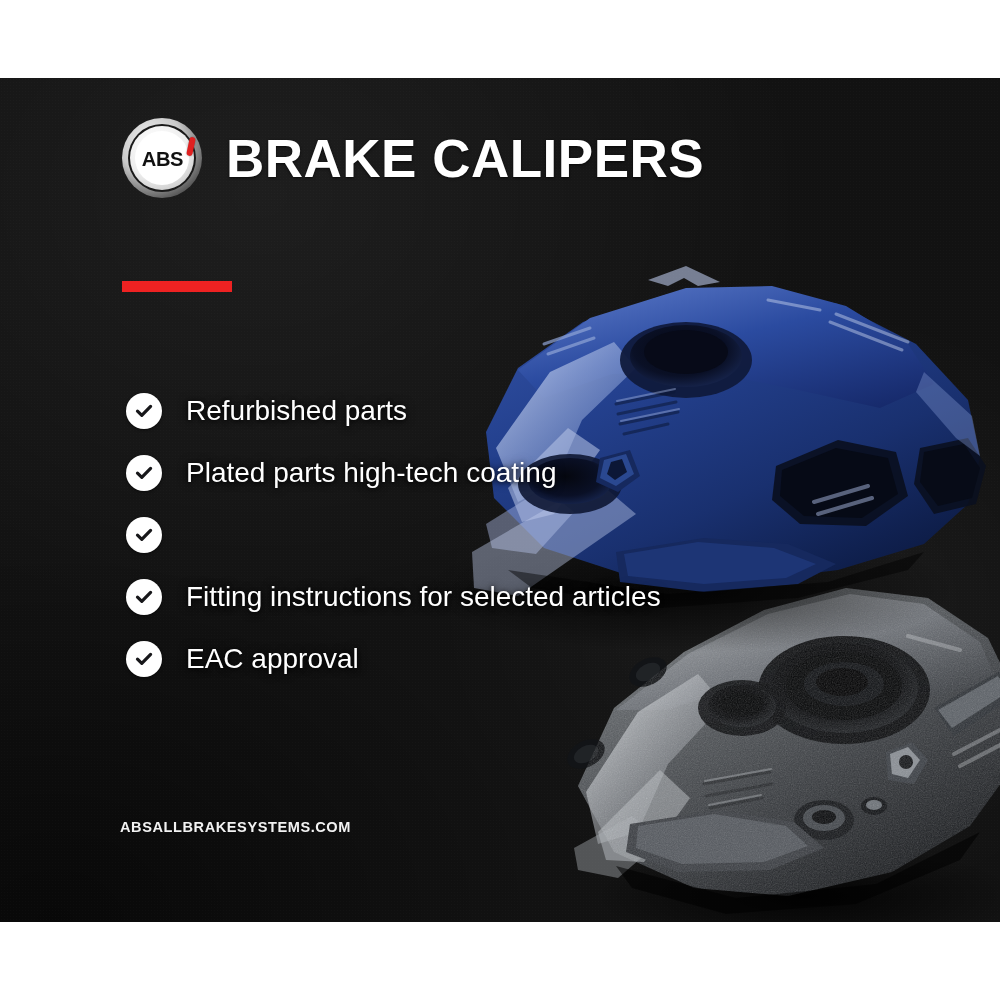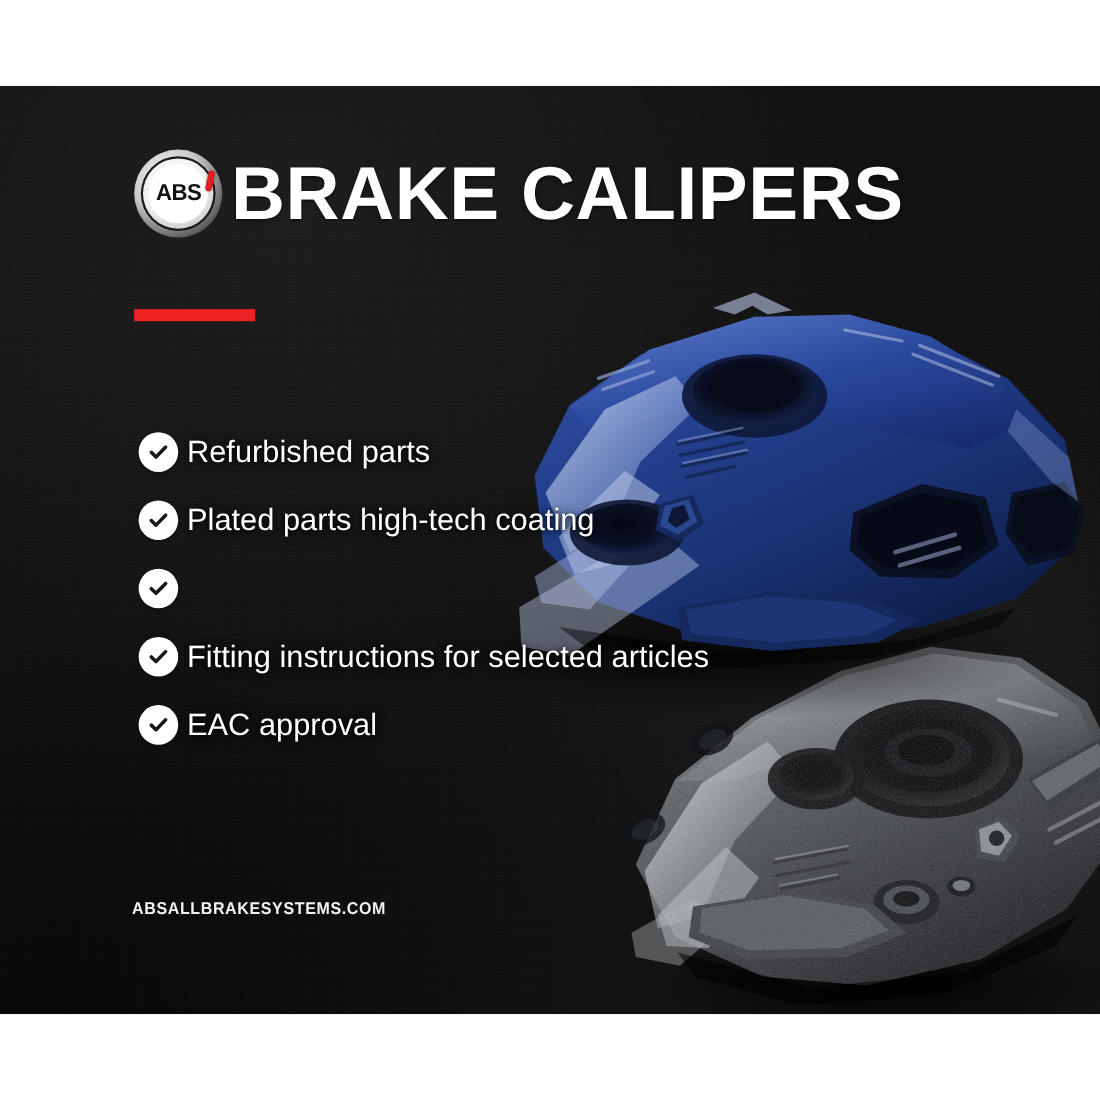--- a/index.html
+++ b/index.html
@@ -63,21 +63,21 @@
     pointer-events: none;
   }
 
   
   #header {
     position: absolute;
     left: 122px;
     top: 96px;
     display: flex;
     align-items: center;
-    gap: 8px;
+    gap: 24px;
     z-index: 30;
   }
   #logo {
     position: relative;
     width: 80px;
     height: 80px;
     flex: 0 0 80px;
   }
   #logo .ring-outer {
     position: absolute;
@@ -122,21 +122,21 @@
     width: 6px;
     height: 19px;
     background: #e02020;
     border-radius: 3px;
     transform: rotate(12deg);
     box-shadow: 0 0 2px rgba(0,0,0,0.4);
   }
   #title {
     font-family: "Liberation Sans", sans-serif;
     font-weight: 700;
-    font-size: 68px;
+    font-size: 53px;
     line-height: 1;
     color: #ffffff;
     letter-spacing: 0.5px;
     white-space: nowrap;
     text-shadow: 0 1px 3px rgba(0,0,0,0.7);
   }
 
   
   #red-rule {
     position: absolute;
@@ -151,21 +151,21 @@
   
   #features {
     position: absolute;
     left: 126px;
     top: 392px;
     z-index: 30;
   }
   .feature {
     display: flex;
     align-items: center;
-    gap: 8px;
+    gap: 24px;
     height: 38px;
     margin-bottom: 24px;
   }
   .feature:last-child { margin-bottom: 0; }
   .check-circle {
     flex: 0 0 36px;
     width: 36px;
     height: 36px;
     border-radius: 50%;
     background: #ffffff;

